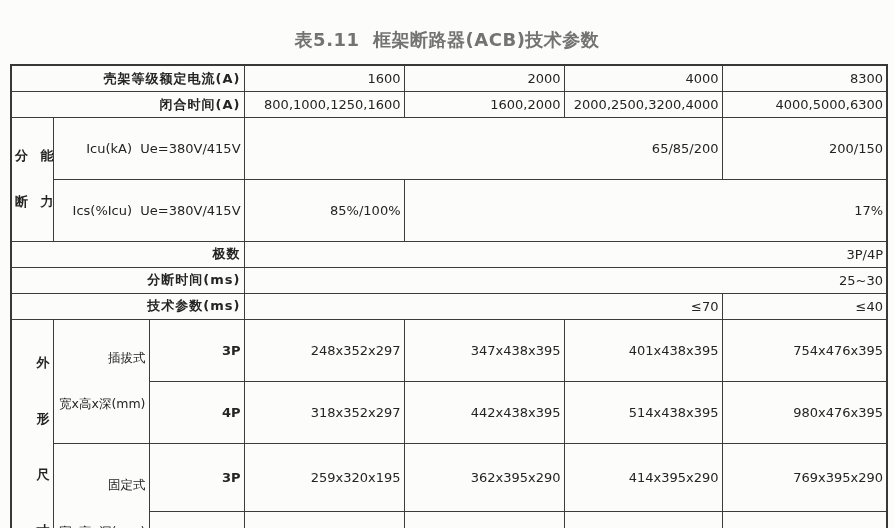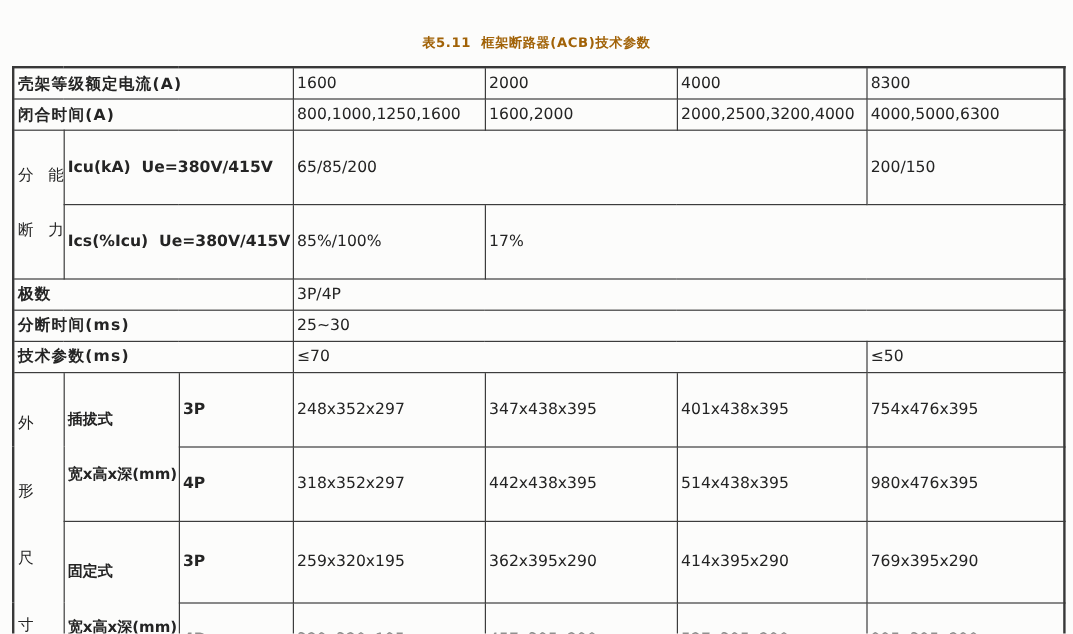--- a/index.html
+++ b/index.html
@@ -8,52 +8,52 @@
     background:#fcfcfb;
     font-family:"DejaVu Sans","Liberation Sans",sans-serif;
     color:#242424;
     -webkit-font-smoothing:antialiased;
   }
   .page { position:relative; width:894px; height:528px; overflow:hidden; }
 
   .doc-title {
     margin-top:28px;
     text-align:center;
-    font-size:11px;
+    font-size:18px;
     font-weight:bold;
     letter-spacing:0.5px;
     white-space:pre;
-    color:#a16207;
+    color:#737373;
   }
 
   table.spec {
     border-collapse:collapse;
     table-layout:fixed;
     width:876px;
     margin:12px 0 0 10px;
     border:2px solid #383838;
   }
   table.spec td {
     border:1.5px solid #3c3c3c;
     height:25px;
-    text-align:left;
+    text-align:right;
     vertical-align:middle;
     font-size:13px;
     padding:0 3px;
     white-space:pre;
     overflow:hidden;
     color:#242424;
   }
   td.lbl { font-weight:bold; letter-spacing:1px; }
-  td.lbl-left { text-align:left; padding-left:10px; font-weight:bold; letter-spacing:0; }
-  td.vert { font-weight:normal; padding:0; }
+  td.lbl-left { text-align:left; padding-left:10px; font-weight:normal; letter-spacing:0; }
+  td.vert { font-weight:bold; padding:0; }
   td.vert span { display:block; line-height:1.25; letter-spacing:4px; }
   td.vert-tall span { display:block; line-height:26px; letter-spacing:0; }
   td.two-line { padding:0 2px; }
-  td.two-line span { display:block; line-height:1.35; font-weight:bold; font-size:12.5px; letter-spacing:0; }
+  td.two-line span { display:block; line-height:1.35; font-weight:normal; font-size:12.5px; letter-spacing:0; }
   td.val { font-size:13.5px; }
 </style>
 </head>
 <body>
 
 <div class="page">
 
   <div class="doc-title">表5.11  框架断路器(ACB)技术参数</div>
 
   <table class="spec">
@@ -106,21 +106,21 @@
     </tr>
 
     <tr>
       <td colspan="3" class="lbl">分断时间(ms)</td>
       <td colspan="4" class="val">25~30</td>
     </tr>
 
     <tr>
       <td colspan="3" class="lbl">技术参数(ms)</td>
       <td colspan="3" class="val">≤70</td>
-      <td class="val">≤50</td>
+      <td class="val">≤40</td>
     </tr>
 
     <tr>
       <td rowspan="4" class="vert vert-tall">
         <span>外</span>
         <span>形</span>
         <span>尺</span>
         <span>寸</span>
       </td>
       <td rowspan="2" class="two-line">

